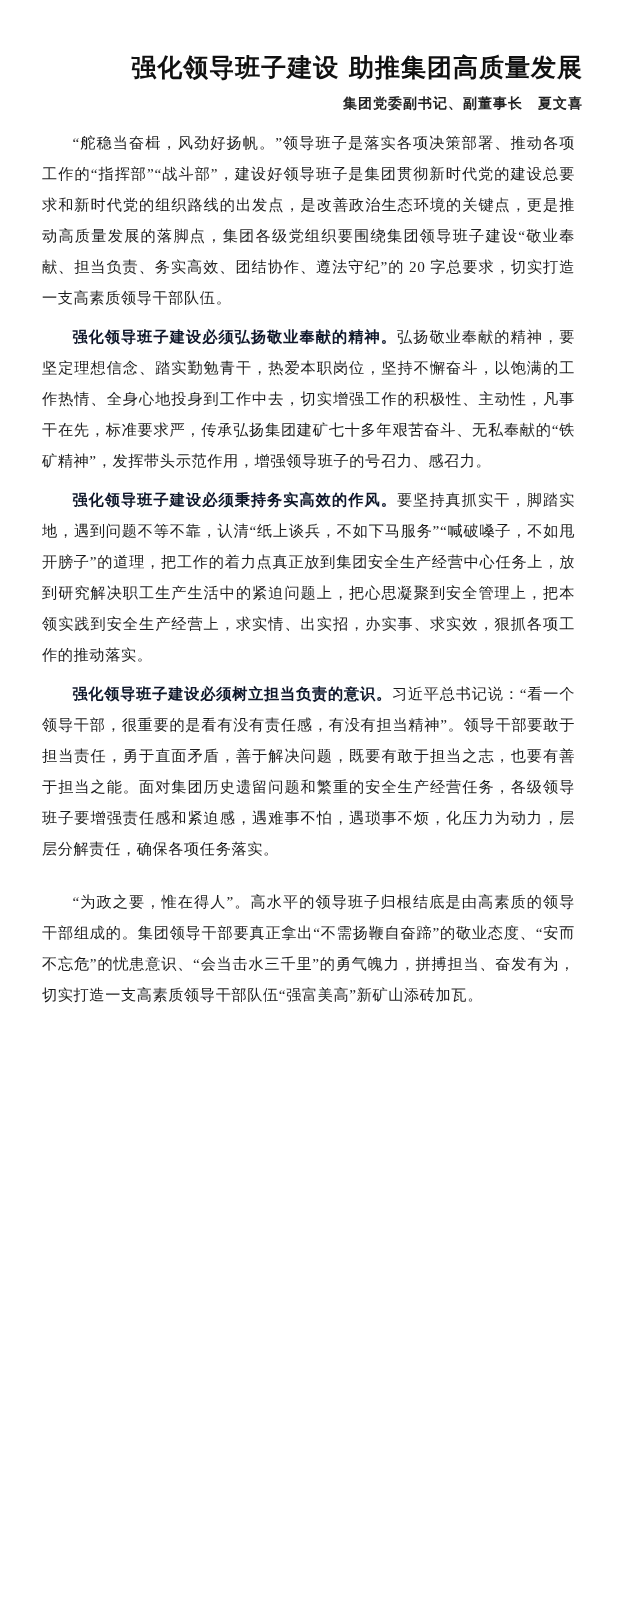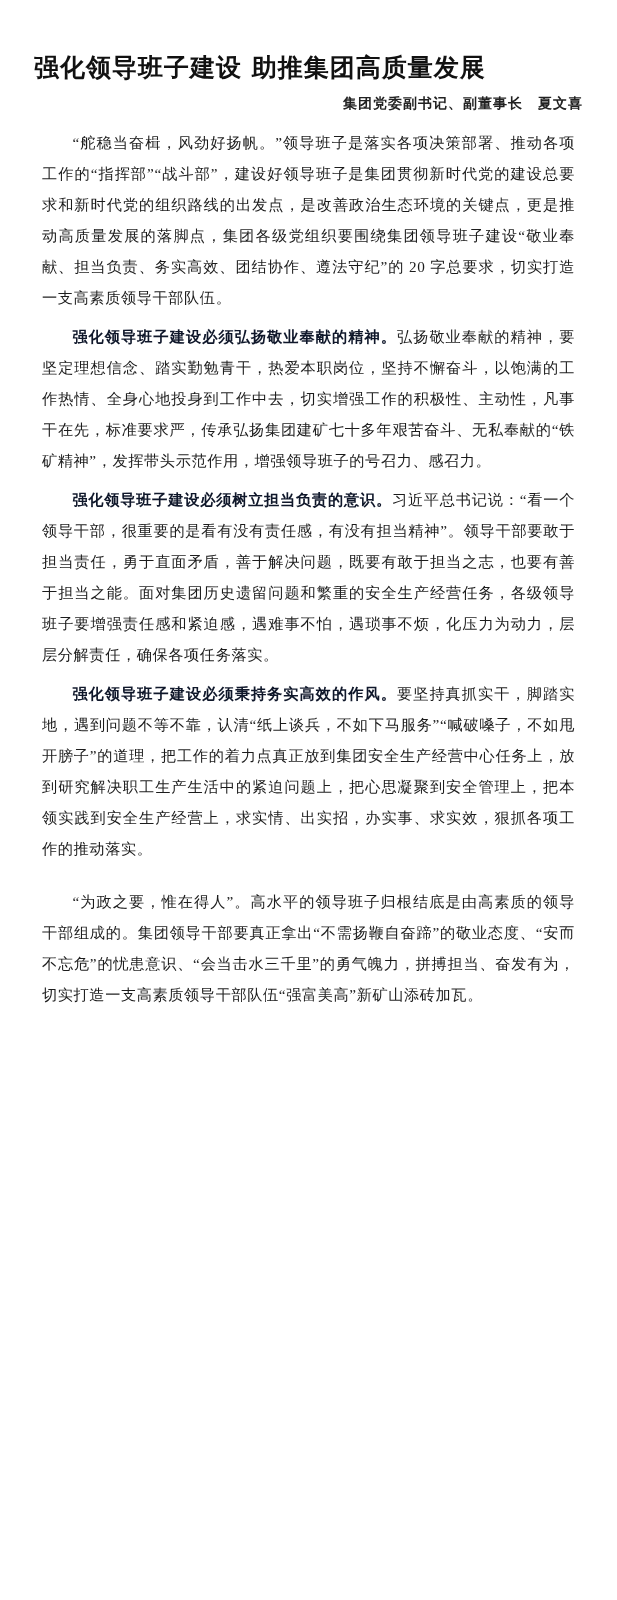--- a/index.html
+++ b/index.html
@@ -18,21 +18,21 @@
     min-height: 1600px;
     box-sizing: border-box;
     padding: 52px 34px 30px 34px;
     background: #ffffff;
   }
   .doc-title {
     font-family: "DejaVu Serif", "Liberation Serif", serif;
     font-weight: bold;
     font-size: 25px;
     line-height: 1.3;
-    text-align: left;
+    text-align: right;
     letter-spacing: 1px;
     color: #111111;
     margin: 0 0 10px 0;
   }
   .doc-byline {
     font-family: "DejaVu Serif", "Liberation Serif", serif;
     font-weight: bold;
     font-size: 14px;
     text-align: right;
     letter-spacing: 1px;
@@ -77,25 +77,25 @@
 
     <p class="para">
       <span class="lead"></span><span>“舵稳当奋楫，风劲好扬帆。”领导班子是落实各项决策部署、推动各项工作的“指挥部”“战斗部”，建设好领导班子是集团贯彻新时代党的建设总要求和新时代党的组织路线的出发点，是改善政治生态环境的关键点，更是推动高质量发展的落脚点，集团各级党组织要围绕集团领导班子建设“敬业奉献、担当负责、务实高效、团结协作、遵法守纪”的 20 字总要求，切实打造一支高素质领导干部队伍。</span>
     </p>
 
     <p class="para">
       <span class="lead">强化领导班子建设必须弘扬敬业奉献的精神。</span><span>弘扬敬业奉献的精神，要坚定理想信念、踏实勤勉青干，热爱本职岗位，坚持不懈奋斗，以饱满的工作热情、全身心地投身到工作中去，切实增强工作的积极性、主动性，凡事干在先，标准要求严，传承弘扬集团建矿七十多年艰苦奋斗、无私奉献的“铁矿精神”，发挥带头示范作用，增强领导班子的号召力、感召力。</span>
     </p>
 
     <p class="para">
-      <span class="lead">强化领导班子建设必须树立担当负责的意识。</span><span>习近平总书记说：“看一个领导干部，很重要的是看有没有责任感，有没有担当精神”。领导干部要敢于担当责任，勇于直面矛盾，善于解决问题，既要有敢于担当之志，也要有善于担当之能。面对集团历史遗留问题和繁重的安全生产经营任务，各级领导班子要增强责任感和紧迫感，遇难事不怕，遇琐事不烦，化压力为动力，层层分解责任，确保各项任务落实。</span>
+      <span class="lead">强化领导班子建设必须秉持务实高效的作风。</span><span>要坚持真抓实干，脚踏实地，遇到问题不等不靠，认清“纸上谈兵，不如下马服务”“喊破嗓子，不如甩开膀子”的道理，把工作的着力点真正放到集团安全生产经营中心任务上，放到研究解决职工生产生活中的紧迫问题上，把心思凝聚到安全管理上，把本领实践到安全生产经营上，求实情、出实招，办实事、求实效，狠抓各项工作的推动落实。</span>
     </p>
 
     <p class="para">
-      <span class="lead">强化领导班子建设必须秉持务实高效的作风。</span><span>要坚持真抓实干，脚踏实地，遇到问题不等不靠，认清“纸上谈兵，不如下马服务”“喊破嗓子，不如甩开膀子”的道理，把工作的着力点真正放到集团安全生产经营中心任务上，放到研究解决职工生产生活中的紧迫问题上，把心思凝聚到安全管理上，把本领实践到安全生产经营上，求实情、出实招，办实事、求实效，狠抓各项工作的推动落实。</span>
+      <span class="lead">强化领导班子建设必须树立担当负责的意识。</span><span>习近平总书记说：“看一个领导干部，很重要的是看有没有责任感，有没有担当精神”。领导干部要敢于担当责任，勇于直面矛盾，善于解决问题，既要有敢于担当之志，也要有善于担当之能。面对集团历史遗留问题和繁重的安全生产经营任务，各级领导班子要增强责任感和紧迫感，遇难事不怕，遇琐事不烦，化压力为动力，层层分解责任，确保各项任务落实。</span>
     </p>
 
 
 
     <div class="spacer"></div>
 
     <p class="para">
       <span class="lead"></span><span>“为政之要，惟在得人”。高水平的领导班子归根结底是由高素质的领导干部组成的。集团领导干部要真正拿出“不需扬鞭自奋蹄”的敬业态度、“安而不忘危”的忧患意识、“会当击水三千里”的勇气魄力，拼搏担当、奋发有为，切实打造一支高素质领导干部队伍“强富美高”新矿山添砖加瓦。</span>
     </p>
 

